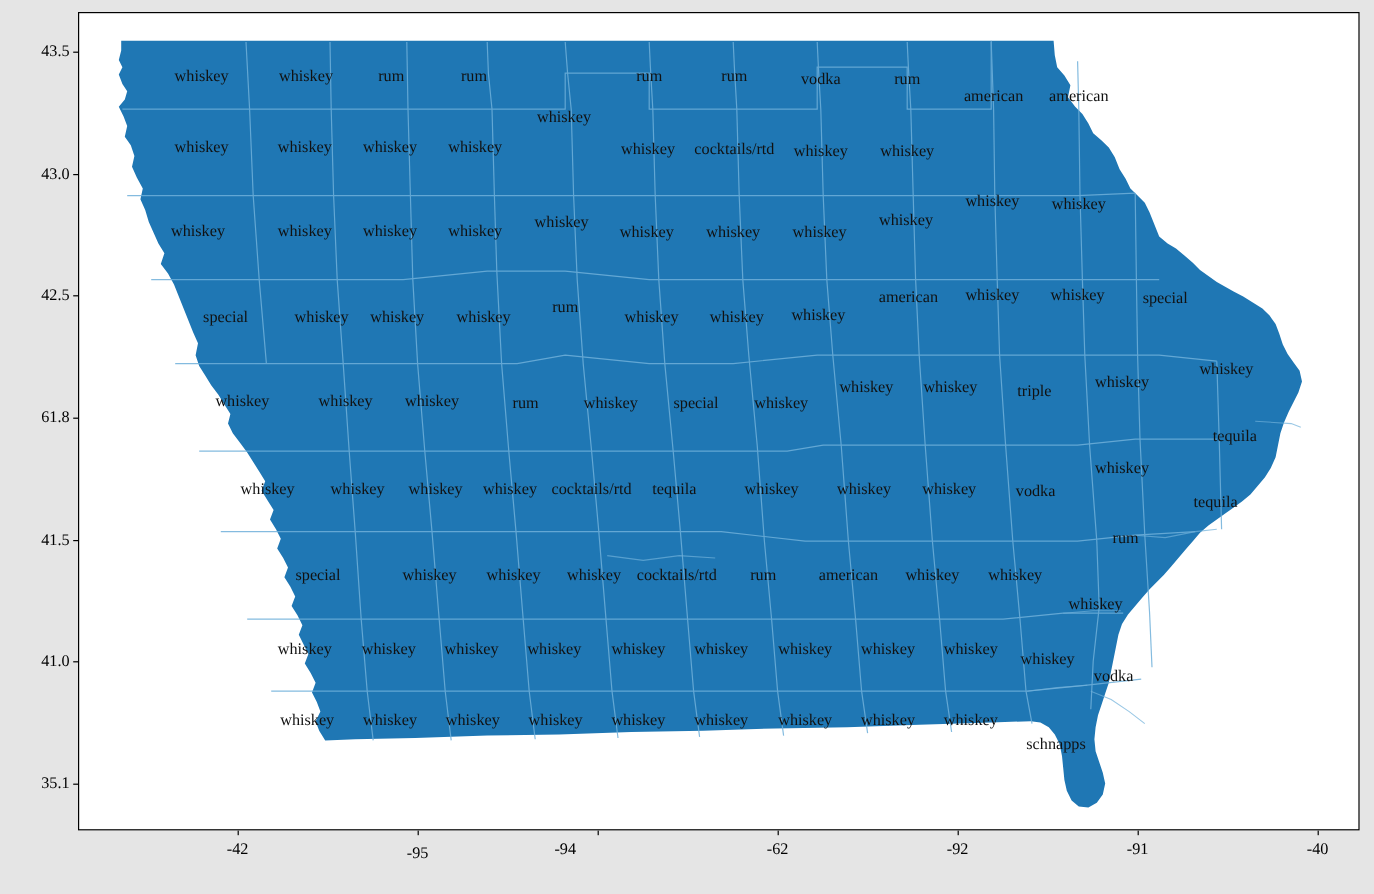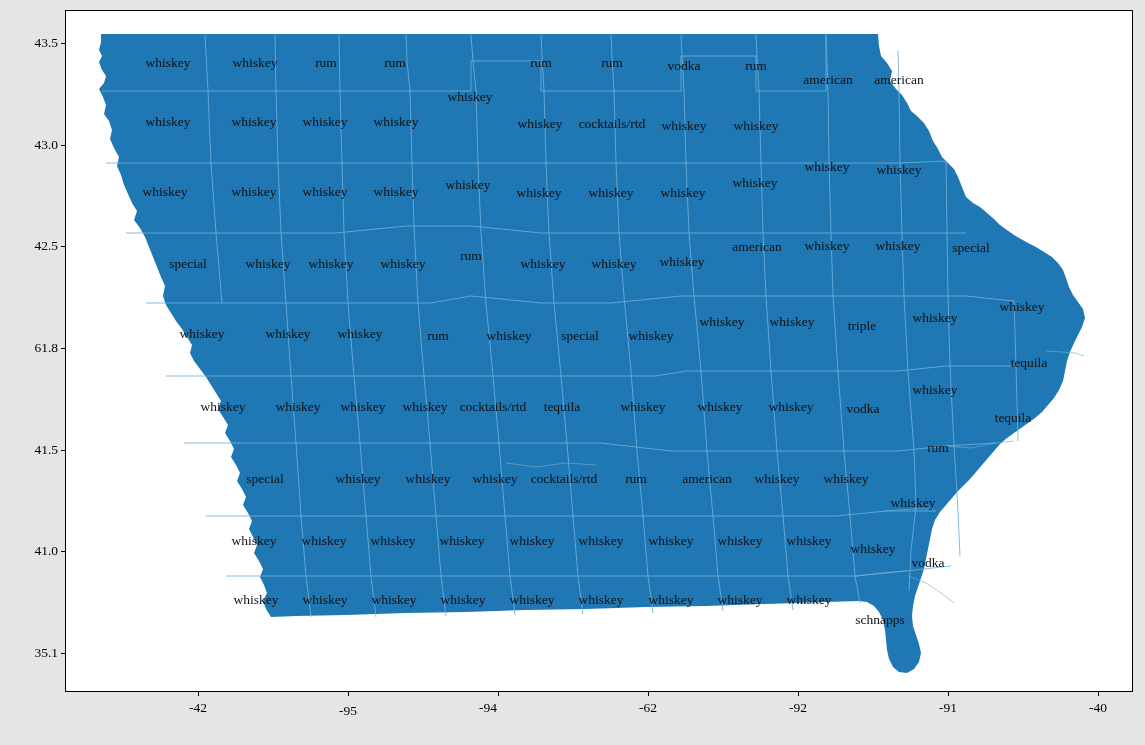--- a/index.html
+++ b/index.html
@@ -104,21 +104,21 @@
     <span class="tick-mark ytick-mark" style="top:653px;"></span>
   </div>
 
   <div>
     <span class="tick-label xtick-label" style="left:198px; top:700px;">-42</span>
     <span class="tick-mark xtick-mark" style="left:198px;"></span>
 
     <span class="tick-label xtick-label" style="left:348px; top:703px;">-95</span>
     <span class="tick-mark xtick-mark" style="left:348px;"></span>
 
-    <span class="tick-label xtick-label" style="left:488px; top:700px;">-94</span>
+    <span class="tick-label xtick-label" style="left:471px; top:700px;">-94</span>
     <span class="tick-mark xtick-mark" style="left:498px;"></span>
 
     <span class="tick-label xtick-label" style="left:648px; top:700px;">-62</span>
     <span class="tick-mark xtick-mark" style="left:648px;"></span>
 
     <span class="tick-label xtick-label" style="left:798px; top:700px;">-92</span>
     <span class="tick-mark xtick-mark" style="left:798px;"></span>
 
     <span class="tick-label xtick-label" style="left:948px; top:700px;">-91</span>
     <span class="tick-mark xtick-mark" style="left:948px;"></span>

